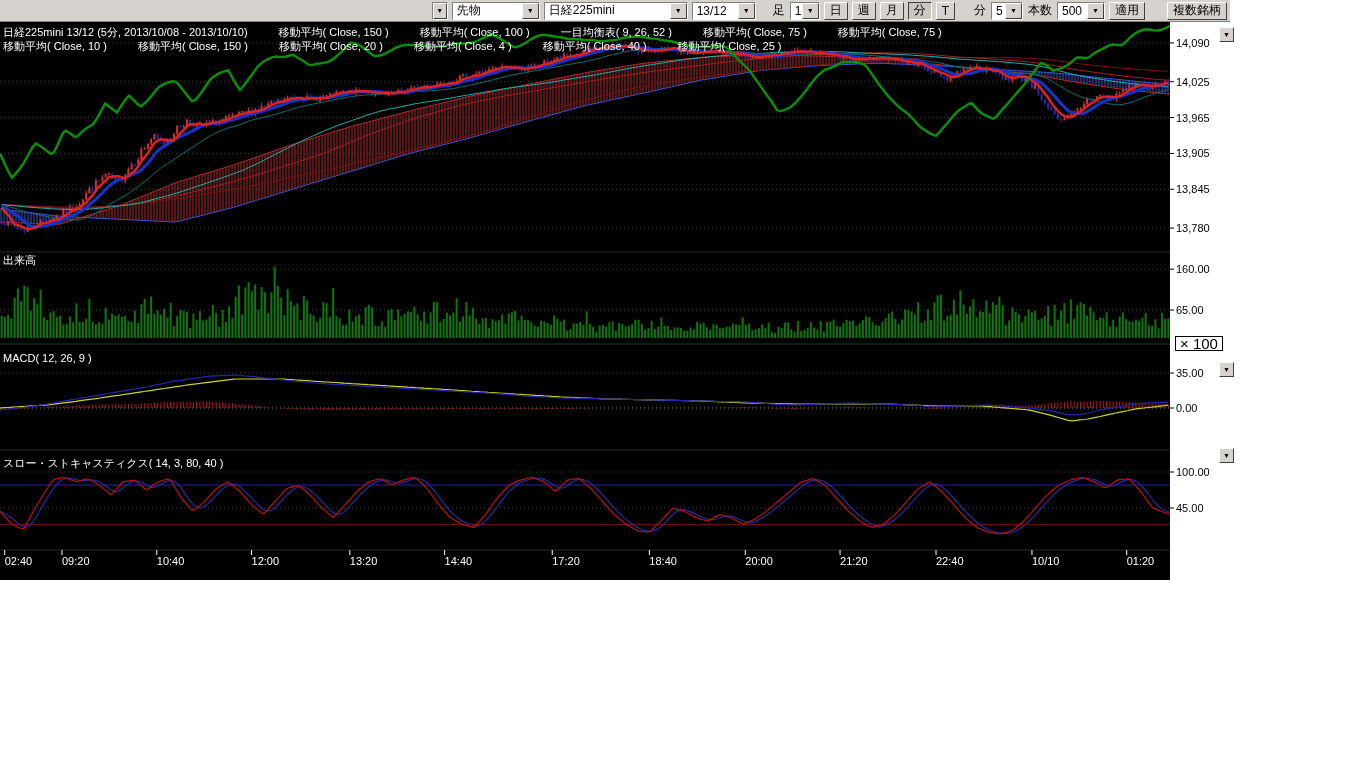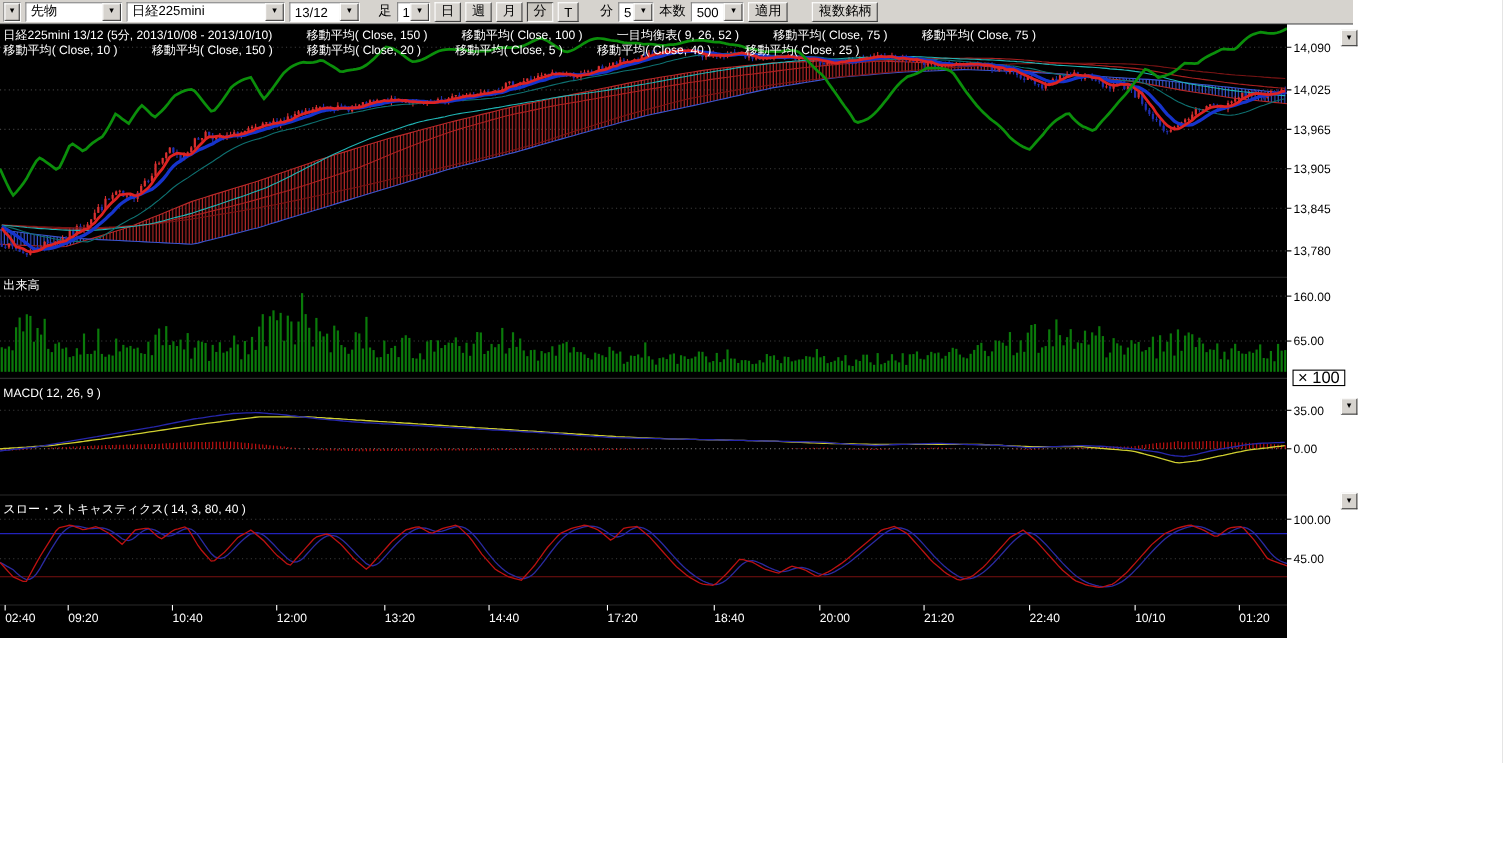--- a/index.html
+++ b/index.html
@@ -1,21 +1,21 @@
 <!DOCTYPE html>
 <html><head>
 <meta charset="utf-8">
 <style>
   html,body{margin:0;padding:0;background:#fff;}
   .app{position:relative;width:1366px;height:768px;background:#fff;overflow:hidden;
        font-family:"Liberation Sans",sans-serif;}
   
   .toolbar{position:absolute;left:0;top:0;width:1230px;height:22px;background:#d6d3ce;
            border-bottom:1px solid #808080;display:flex;align-items:center;gap:4px;
-           padding:1px 3px;box-sizing:border-box;font-size:12px;}
+           padding:1px 3px;box-sizing:border-box;font-size:12px;justify-content:flex-end;}
   .combo{display:inline-flex;align-items:stretch;background:#fff;border:1px solid;
          border-color:#808080 #ffffff #ffffff #808080;height:18px;box-sizing:border-box;}
   .combo .val{flex:1;padding:0 4px;font-size:12px;display:flex;align-items:center;color:#000;
               overflow:hidden;white-space:nowrap;}
   .combo .arrow{width:15px;background:#d6d3ce;border:1px solid;
                 border-color:#ffffff #404040 #404040 #ffffff;display:flex;align-items:center;
                 justify-content:center;font-size:7px;color:#000;}
   .tb-label{font-size:12px;padding:0 1px;color:#000;}
   .tbtn{height:18px;background:#d6d3ce;border:1px solid;
         border-color:#ffffff #404040 #404040 #ffffff;font-size:12px;color:#000;
@@ -1584,21 +1584,21 @@
       <span>移動平均( Close, 150 )</span>
       <span>移動平均( Close, 100 )</span>
       <span>一目均衡表( 9, 26, 52 )</span>
       <span>移動平均( Close, 75 )</span>
       <span>移動平均( Close, 75 )</span>
     </div>
     <div class="overlay hline" style="left:3px;top:18px">
       <span>移動平均( Close, 10 )</span>
       <span>移動平均( Close, 150 )</span>
       <span>移動平均( Close, 20 )</span>
-      <span>移動平均( Close, 5 )</span>
+      <span>移動平均( Close, 4 )</span>
       <span>移動平均( Close, 40 )</span>
       <span>移動平均( Close, 25 )</span>
     </div>
 
     <div class="overlay" style="left:3px;top:232px">出来高</div>
     <div class="overlay" style="left:3px;top:330px">MACD( 12, 26, 9 )</div>
     <div class="overlay" style="left:3px;top:435px">スロー・ストキャスティクス( 14, 3, 80, 40 )</div>
 
     <div class="mult-badge" style="left:1175px;top:314px">× 100</div>
 

